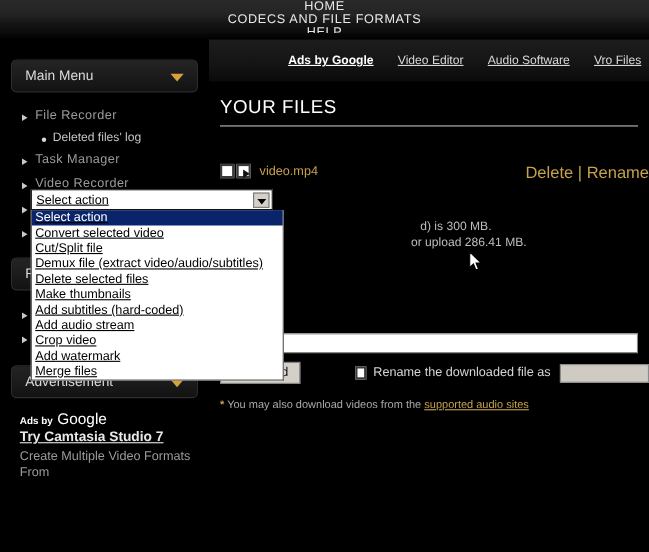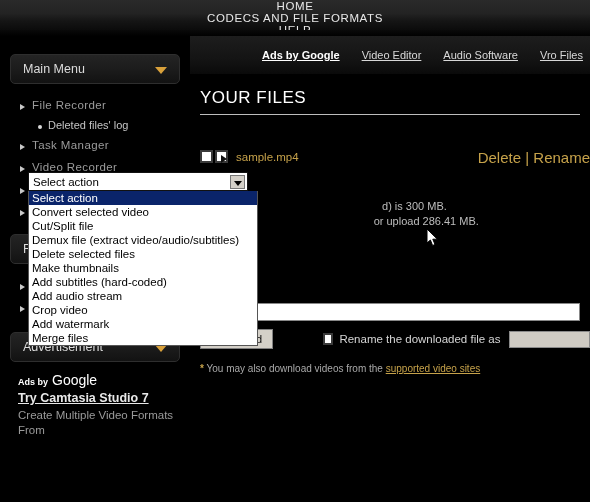--- a/index.html
+++ b/index.html
@@ -127,21 +127,21 @@
     margin-left: 50px;
   }
   #renlbl { color: #d6d6d6; font-size: 11.5px; margin-left: 6px; white-space: nowrap; }
   #reninput { width: 104px; height: 17px; background: #cfcbc3; border: 1px solid #8a8a8a; margin-left: 8px; }
 
   #footnote { padding-left: 10px; margin-top: 14px; color: #a9a9a9; font-size: 10px; }
   #footnote .star { color: #c6a24a; font-weight: bold; }
   #footnote a { color: #c6a24a; text-decoration: underline; }
 
   
-  #ddwrap { position: absolute; left: 28px; top: 172px; }
+  #ddwrap { position: absolute; left: 28px; top: 172px; text-decoration: underline; }
   #ddclosed {
     width: 220px; height: 19px; background: #fff; border: 1px solid #111;
     display: flex; align-items: center; position: relative;
   }
   #ddclosed .ddtext { font-size: 11.5px; color: #000; padding-left: 4px; }
   #ddclosed .ddbtn {
     position: absolute; right: 2px; top: 2px; width: 15px; height: 14px;
     background: #d4d0c8; border: 1px solid #777;
   }
   #ddclosed .ddbtn::after {
@@ -254,21 +254,21 @@
       <a class="bold">Ads by Google</a>
       <a>Video Editor</a>
       <a>Audio Software</a>
       <a>Vro Files</a>
     </div>
 
     <div id="yourfiles">YOUR FILES</div>
     <div id="yf-rule"></div>
 
     <div id="filerow">
-      <span class="fchk"></span><span class="fplay"></span><span class="fname">sample.mp4</span>
+      <span class="fchk"></span><span class="fplay"></span><span class="fname">video.mp4</span>
       <span id="filelinks">
         <a>Delete</a>
         <span>|</span>
         <a>Rename</a>
       </span>
     </div>
 
     <div id="infotext">
       <div>
         <span>The</span>
@@ -288,21 +288,21 @@
     <div id="dlrow">
       <div id="dlbtn">Download</div>
       <div id="renchk"></div>
       <div id="renlbl">Rename the downloaded file as</div>
       <div id="reninput"></div>
     </div>
 
     <div id="footnote">
       <span class="star">*</span>
       <span>You may also download videos from the</span>
-      <a>supported video sites</a>
+      <a>supported audio sites</a>
     </div>
   </div>
 
   <svg id="ptr" viewBox="0 0 18 42">
     <path d="M9 40 L9 8" stroke="#cfcfcf" stroke-width="2" fill="none"></path>
     <path d="M9 1 L14 11 L4 11 Z" fill="#cfcfcf"></path>
     <path d="M9 40 L17 40" stroke="#cfcfcf" stroke-width="2" fill="none"></path>
   </svg>
 
   <div id="ddwrap">

